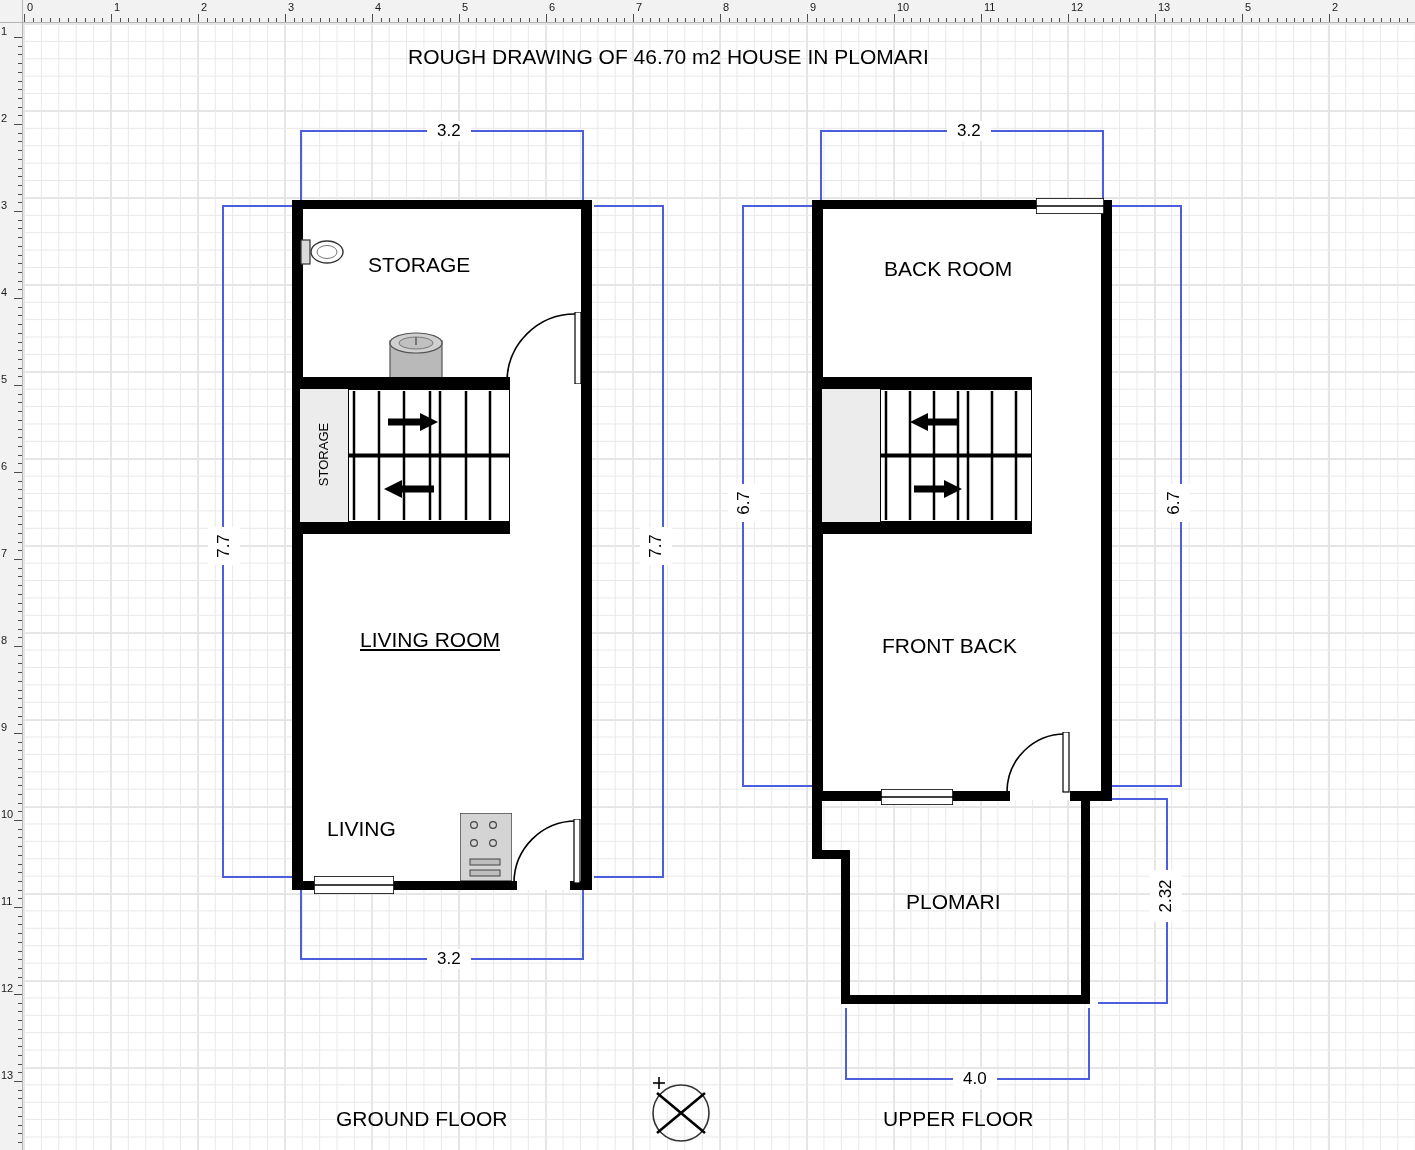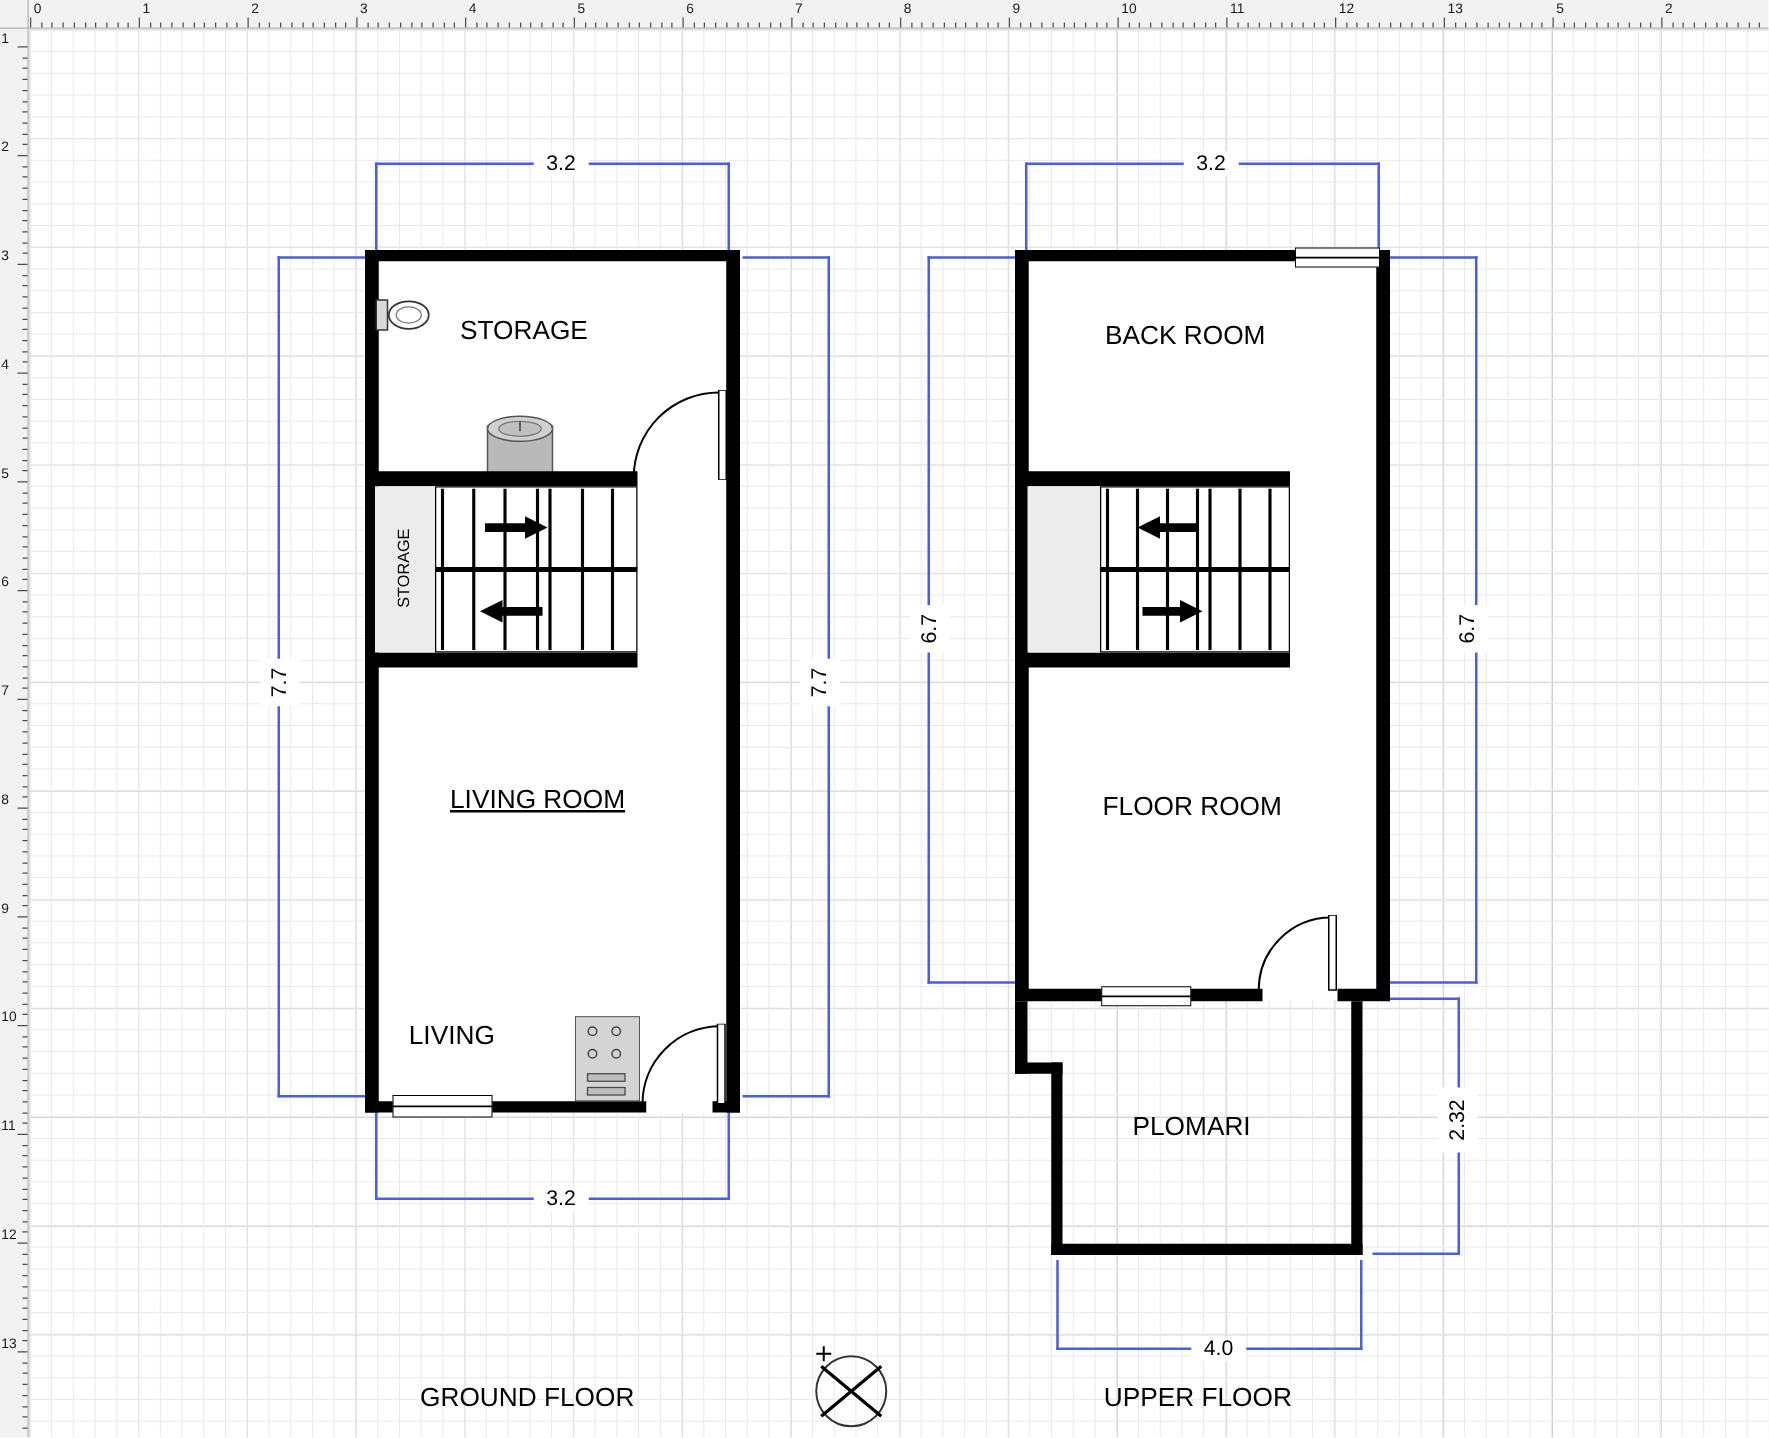--- a/index.html
+++ b/index.html
@@ -137,20 +137,21 @@
 </style>
 </head>
 <body>
 
 <div id="canvas">
 
   <div id="grid"></div>
 
   <div id="plan">
 
+    <div class="txt title" style="left:408px; top:45px;">ROUGH DRAWING OF 46.70 m2 HOUSE IN PLOMARI</div>
 
     <div class="dimline" style="left:300px; top:130px; width:284px; height:2px;"></div>
     <div class="dimline" style="left:300px; top:130px; width:2px; height:70px;"></div>
     <div class="dimline" style="left:582px; top:130px; width:2px; height:70px;"></div>
     <div class="txt dim-label" style="left:427px; top:121px; background:#ffffff; padding:0 10px;">3.2</div>
 
     <div class="dimline" style="left:222px; top:205px; width:2px; height:673px;"></div>
     <div class="dimline" style="left:222px; top:205px; width:70px; height:2px;"></div>
     <div class="dimline" style="left:222px; top:876px; width:70px; height:2px;"></div>
     <div class="txt dim-label vert" style="left:205px; top:530px; width:38px; text-align:center; background:#ffffff; padding:6px 0;">7.7</div>
@@ -322,21 +323,21 @@
       <g>
         <line x1="42" y1="33" x2="78" y2="33" stroke="#000" stroke-width="7"></line>
         <polygon points="30,33 48,24 48,42" fill="#000"></polygon>
       </g>
       <g>
         <line x1="34" y1="100" x2="70" y2="100" stroke="#000" stroke-width="7"></line>
         <polygon points="82,100 64,91 64,109" fill="#000"></polygon>
       </g>
     </svg>
 
-    <div class="txt room-label" style="left:882px; top:634px;">FLOOR ROOM</div>
+    <div class="txt room-label" style="left:882px; top:634px;">FRONT BACK</div>
 
     <svg style="position:absolute; left:1005px; top:732px;" width="72" height="62" viewBox="0 0 72 62">
       <path d="M2 60 A 58 58 0 0 1 60 2" fill="none" stroke="#000" stroke-width="1.6"></path>
       <rect x="58" y="0" width="6" height="60" fill="#ffffff" stroke="#000" stroke-width="1.2"></rect>
     </svg>
 
     <div class="room-fill" style="left:845px; top:801px; width:245px; height:203px; background:transparent;"></div>
     <div class="wall" style="left:812px; top:801px; width:10px; height:58px;"></div>
     <div class="wall" style="left:812px; top:850px; width:38px; height:9px;"></div>
     <div class="wall" style="left:841px; top:850px; width:9px; height:154px;"></div>

